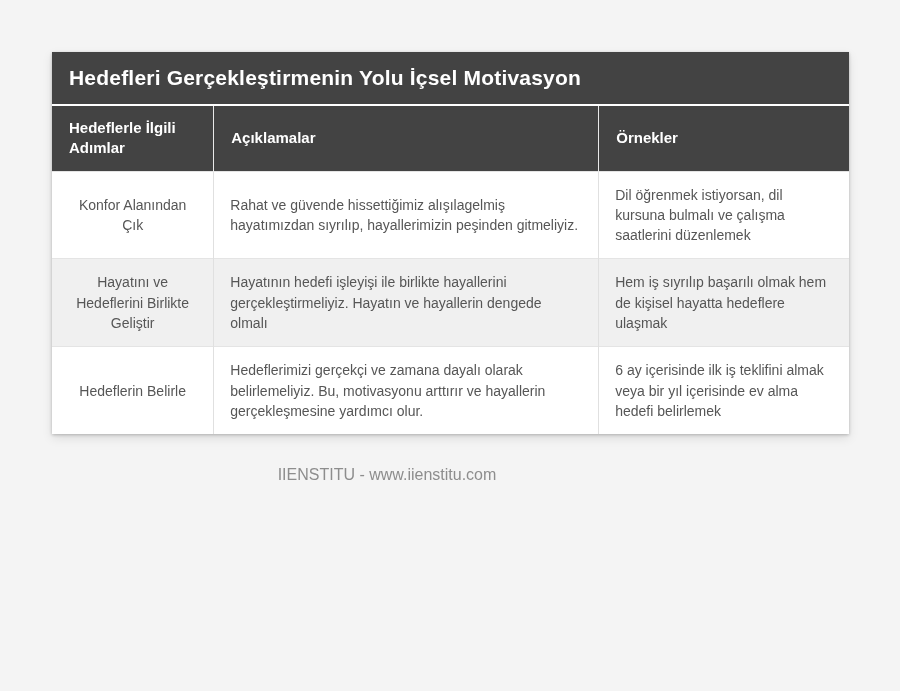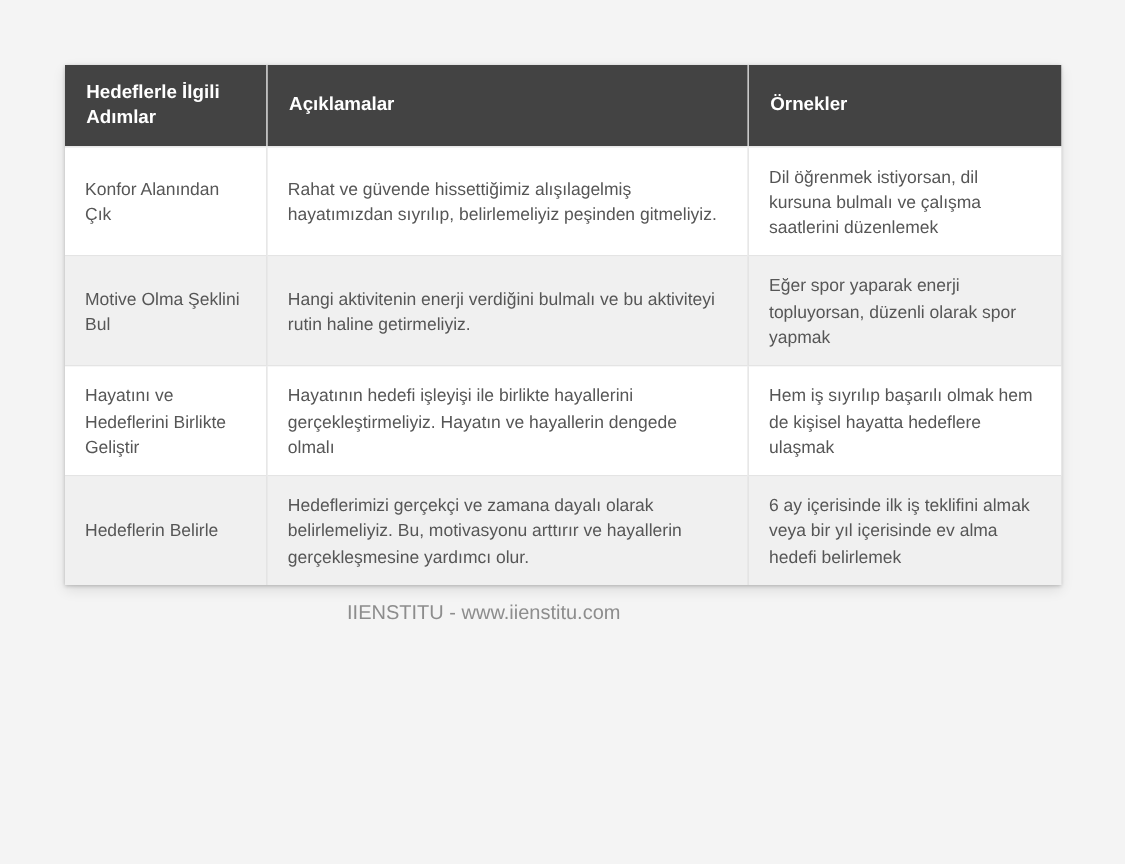--- a/index.html
+++ b/index.html
@@ -23,21 +23,20 @@
     font-size: 21px;
     font-weight: 700;
     padding: 14px 17px;
     border-bottom: 2px solid #ffffff;
     letter-spacing: 0.2px;
   }
   table.goals {
     width: 100%;
     border-collapse: collapse;
     table-layout: fixed;
-    margin-top: 12px;
   }
   col.c1 { width: 20.3%; }
   col.c2 { width: 48.3%; }
   col.c3 { width: 31.4%; }
   table.goals th {
     background: #434343;
     color: #ffffff;
     font-size: 15px;
     font-weight: 700;
     text-align: left;
@@ -50,57 +49,53 @@
   table.goals td {
     font-size: 14px;
     color: #565656;
     line-height: 1.45;
     vertical-align: middle;
     padding: 13px 16px;
     border-left: 1px solid #e0e0e0;
     border-top: 1px solid #e4e4e4;
     background: #ffffff;
   }
-  table.goals td:first-child { border-left: none; }
+  table.goals td:first-child { border-left: none; text-align: center; }
   table.goals tbody tr:nth-child(even) td { background: #f0f0f0; }
   .footer {
     text-align: center;
     color: #8d8d8d;
     font-size: 16px;
-    margin-top: 14px;
+    margin-top: 32px;
     width: 774px;
   }
 </style>
 </head>
 <body>
 
 <div class="card">
+  <div class="title-bar">Hedefleri Gerçekleştirmenin Yolu İçsel Motivasyon</div>
   <table class="goals">
     <colgroup>
       <col class="c1">
         <col class="c2">
         <col class="c3">
     </colgroup>
     <thead>
       <tr>
         <th>Hedeflerle İlgili Adımlar</th>
         <th>Açıklamalar</th>
         <th>Örnekler</th>
       </tr>
     </thead>
     <tbody>
       <tr>
         <td>Konfor Alanından Çık</td>
-        <td>Rahat ve güvende hissettiğimiz alışılagelmiş hayatımızdan sıyrılıp, belirlemeliyiz peşinden gitmeliyiz.</td>
+        <td>Rahat ve güvende hissettiğimiz alışılagelmiş hayatımızdan sıyrılıp, hayallerimizin peşinden gitmeliyiz.</td>
         <td>Dil öğrenmek istiyorsan, dil kursuna bulmalı ve çalışma saatlerini düzenlemek</td>
-      </tr>
-      <tr>
-        <td>Motive Olma Şeklini Bul</td>
-        <td>Hangi aktivitenin enerji verdiğini bulmalı ve bu aktiviteyi rutin haline getirmeliyiz.</td>
-        <td>Eğer spor yaparak enerji topluyorsan, düzenli olarak spor yapmak</td>
       </tr>
       <tr>
         <td>Hayatını ve Hedeflerini Birlikte Geliştir</td>
         <td>Hayatının hedefi işleyişi ile birlikte hayallerini gerçekleştirmeliyiz. Hayatın ve hayallerin dengede olmalı</td>
         <td>Hem iş sıyrılıp başarılı olmak hem de kişisel hayatta hedeflere ulaşmak</td>
       </tr>
       <tr>
         <td>Hedeflerin Belirle</td>
         <td>Hedeflerimizi gerçekçi ve zamana dayalı olarak belirlemeliyiz. Bu, motivasyonu arttırır ve hayallerin gerçekleşmesine yardımcı olur.</td>
         <td>6 ay içerisinde ilk iş teklifini almak veya bir yıl içerisinde ev alma hedefi belirlemek</td>

